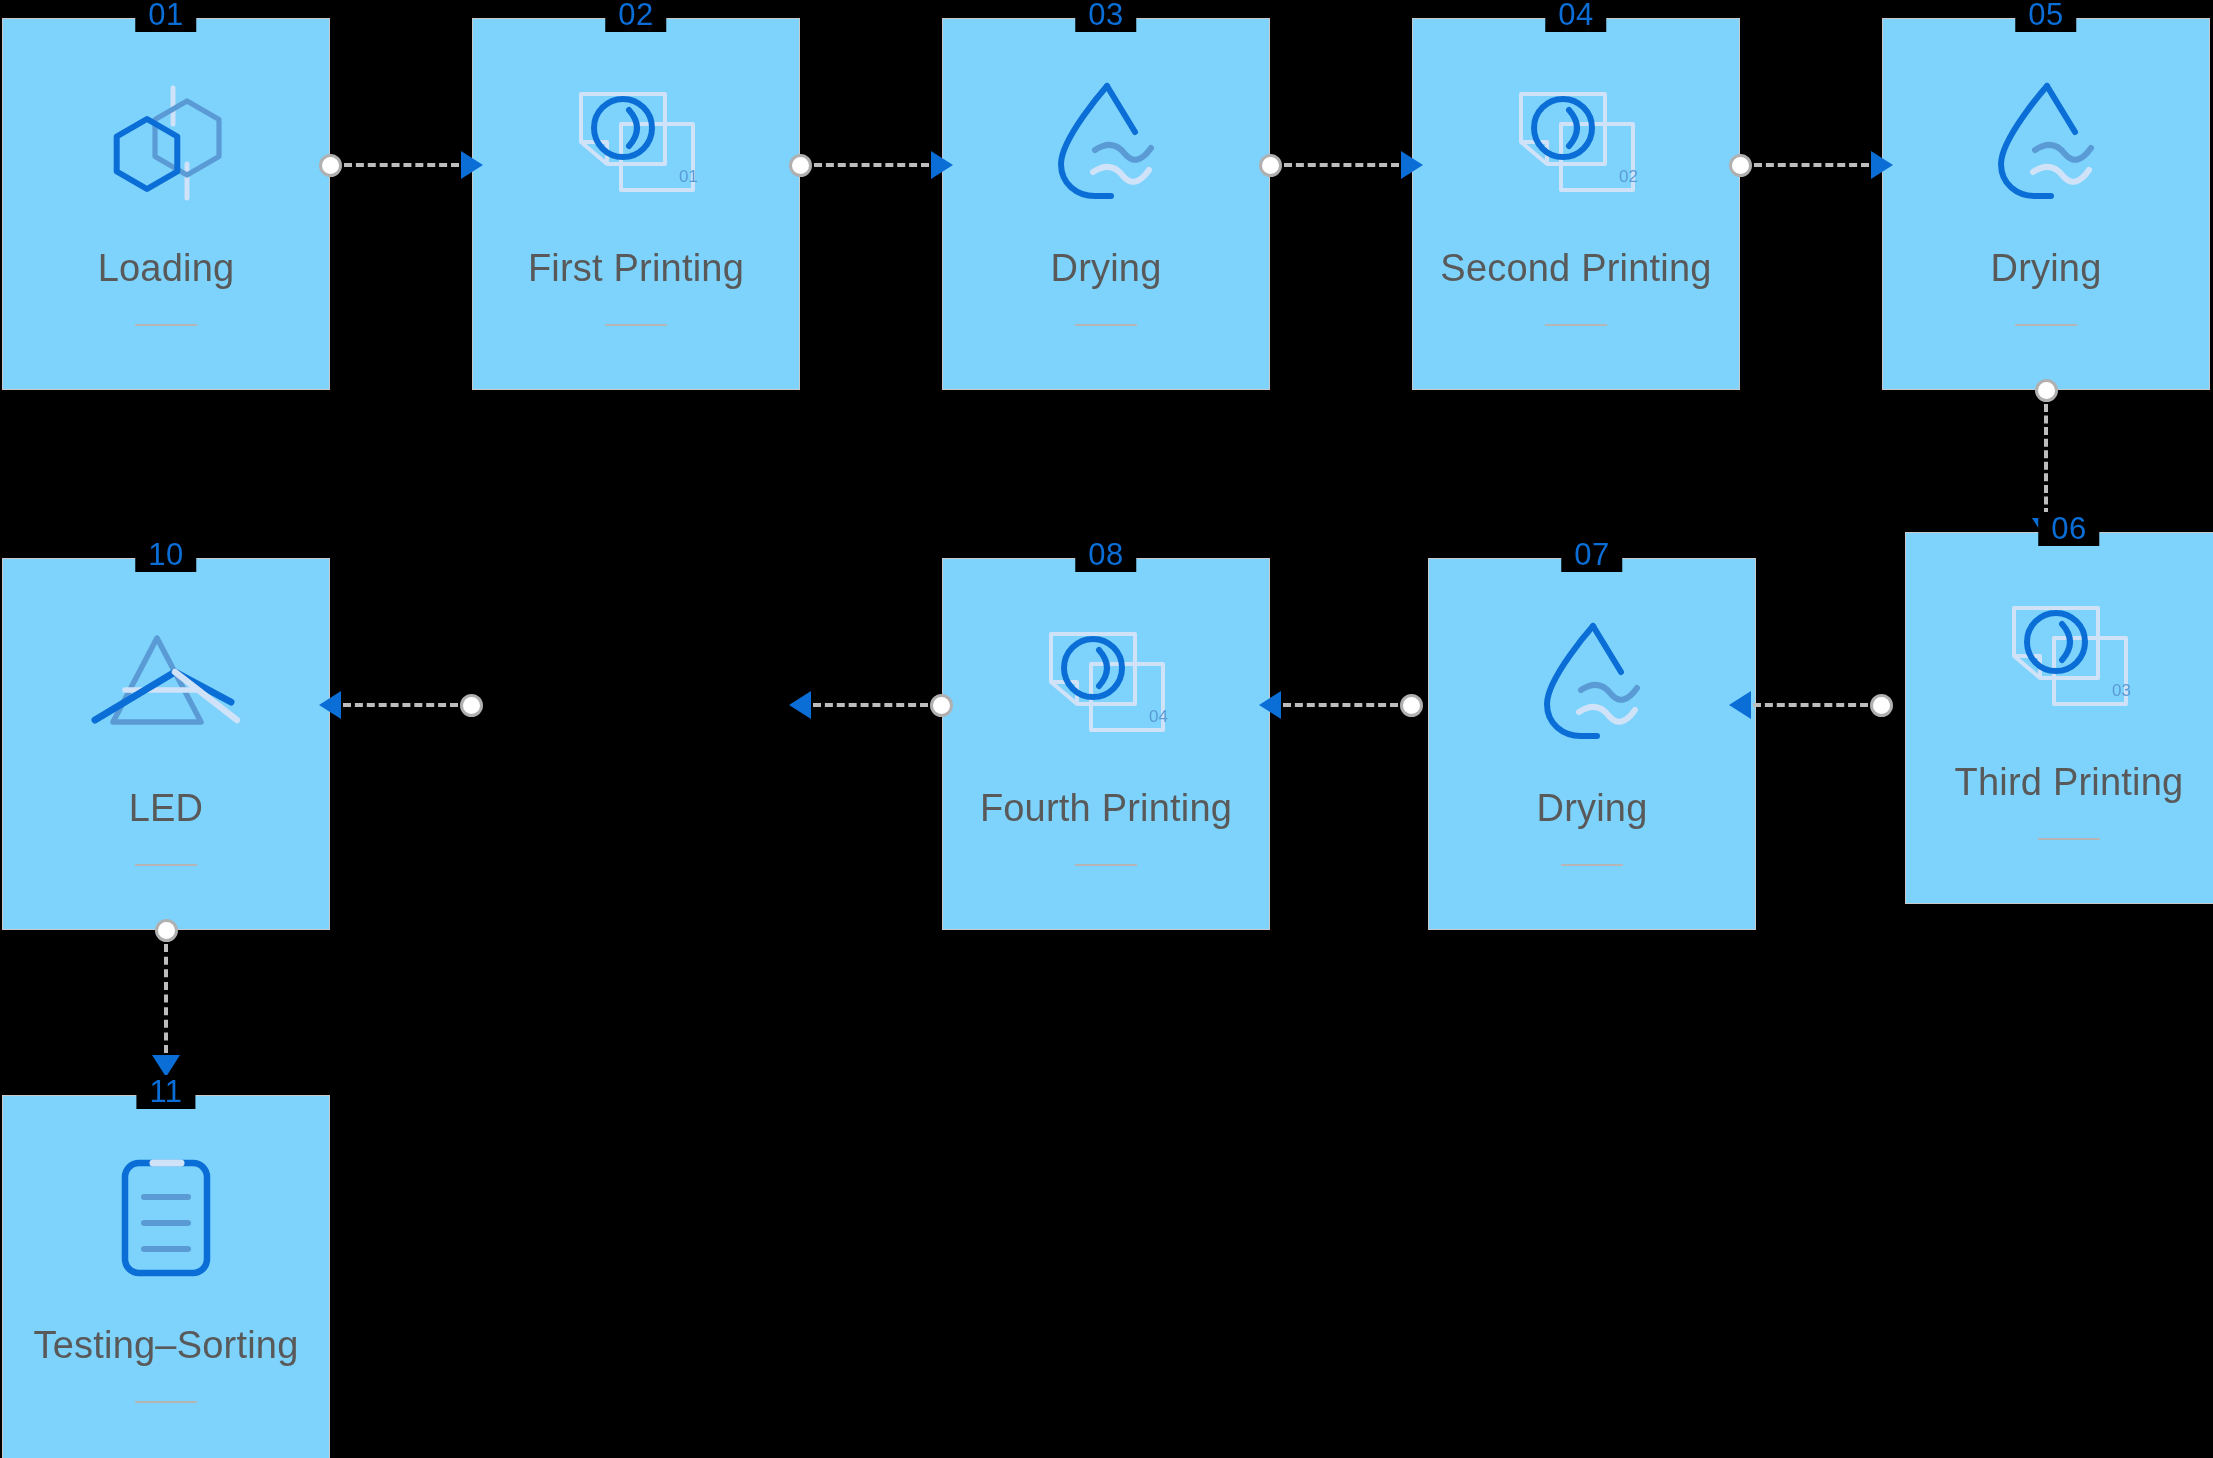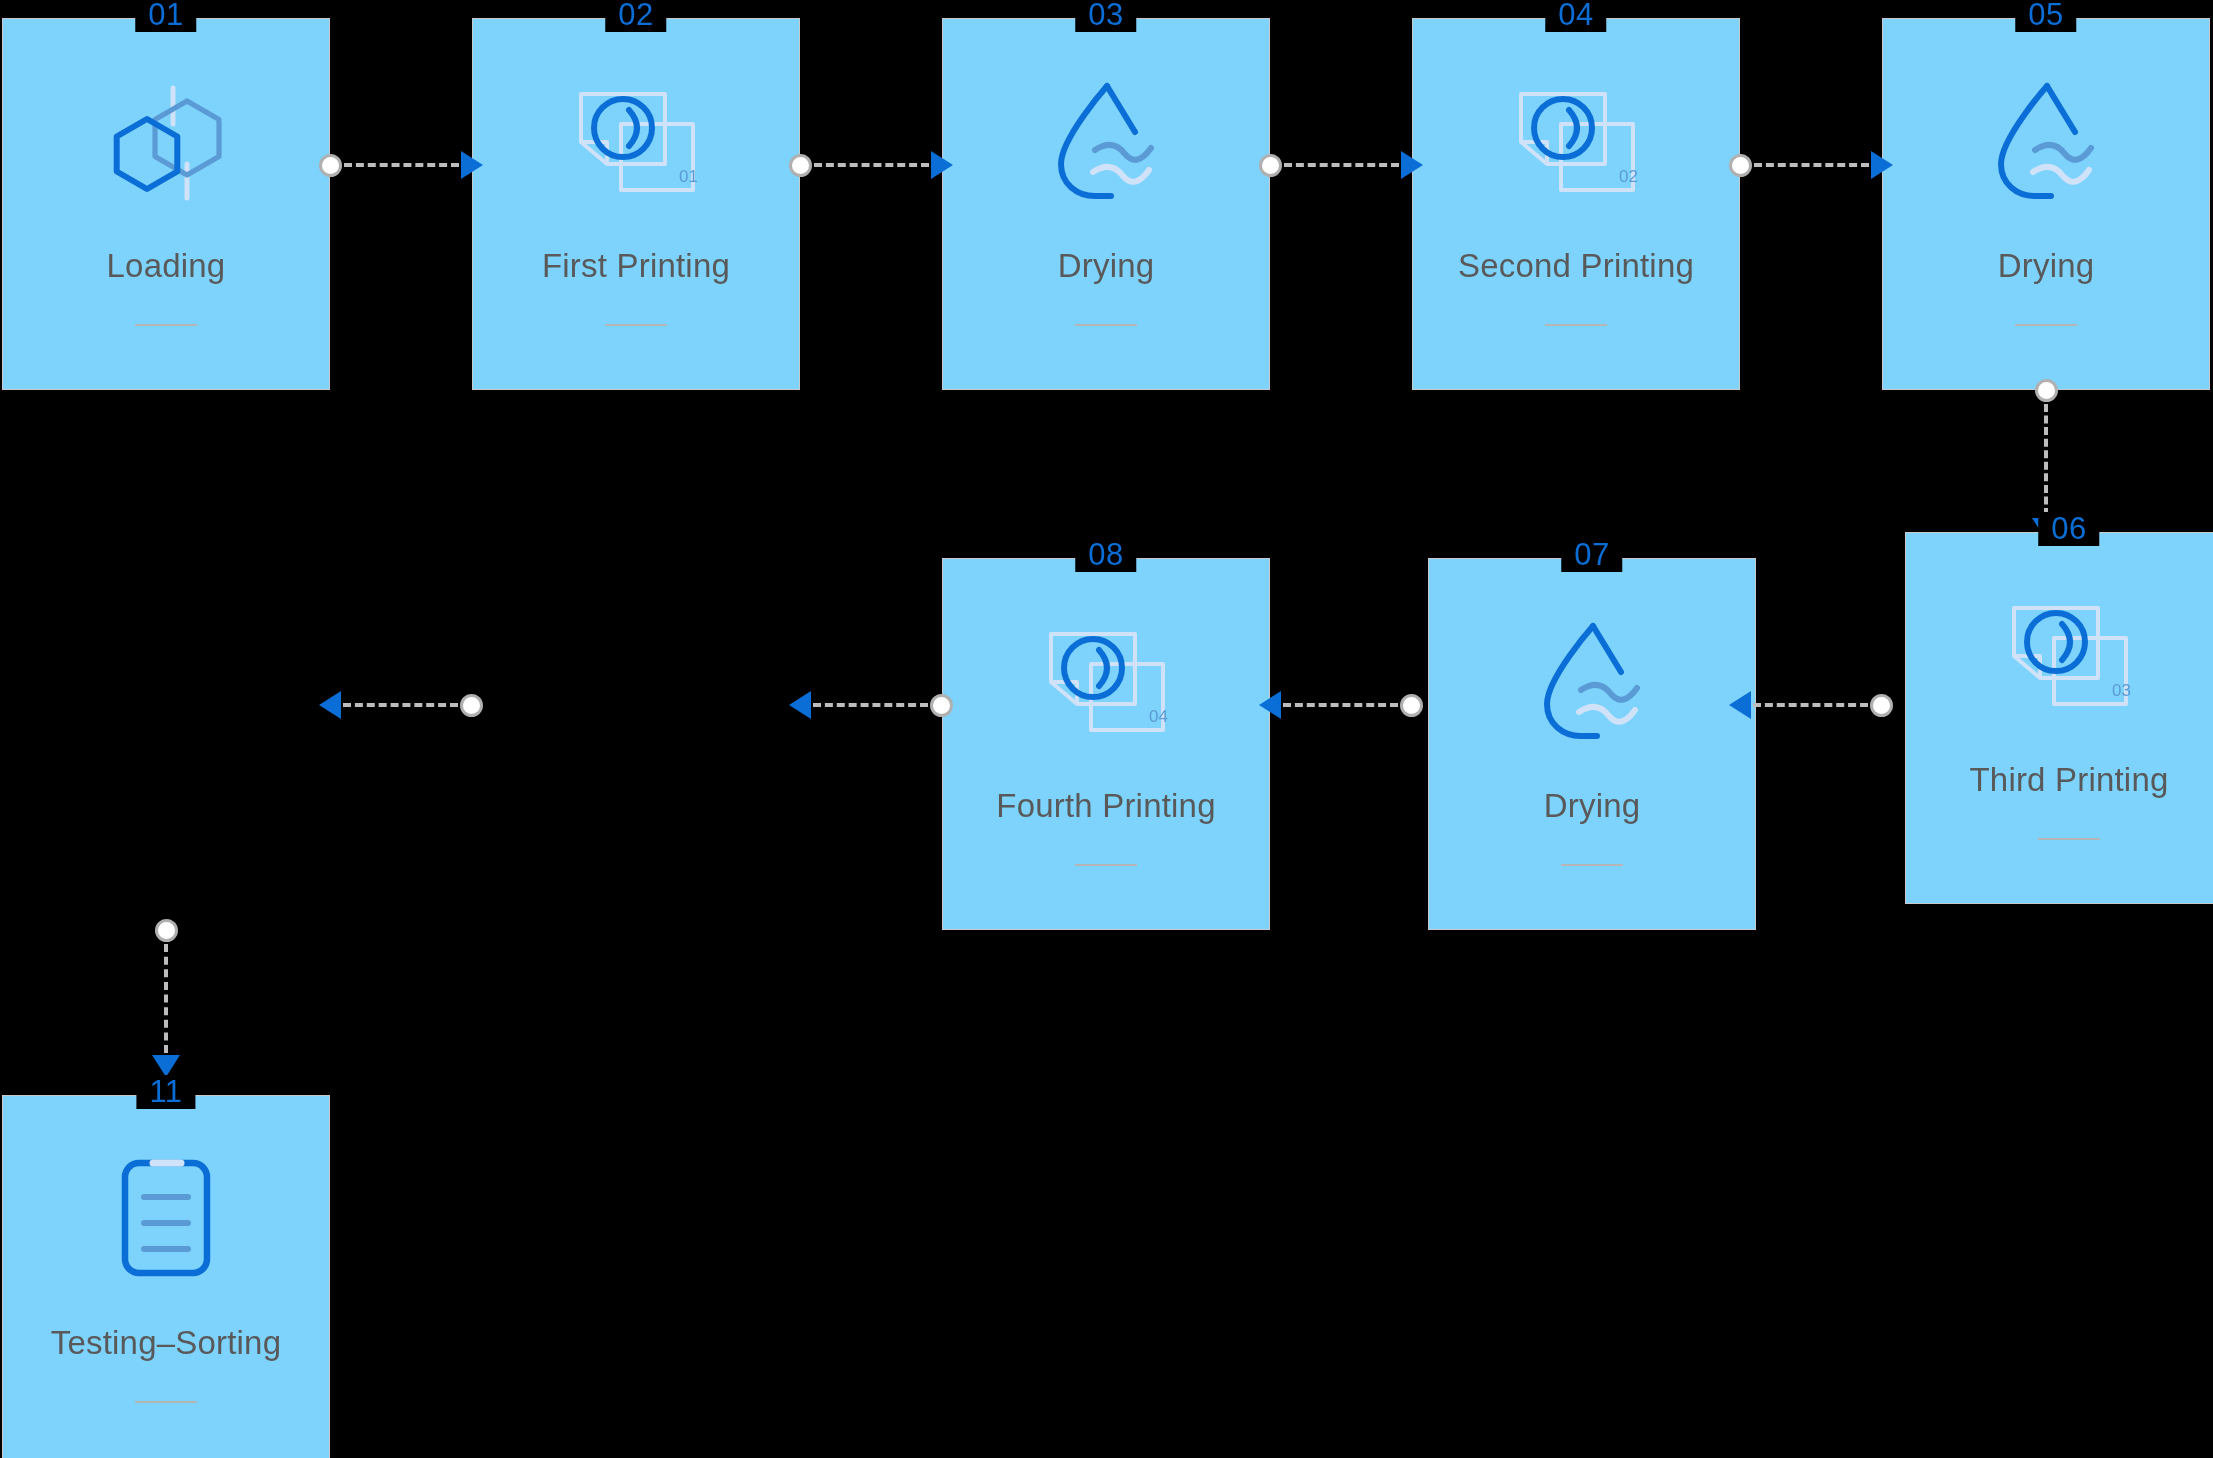--- a/index.html
+++ b/index.html
@@ -14,21 +14,21 @@
   .card{
     position:absolute;background:#7dd3fc;border:1.6px solid #c9c9c9;
     box-sizing:border-box;
   }
   .card-icon{
     position:absolute;left:0;right:0;top:52px;height:140px;
     display:flex;align-items:center;justify-content:center;
   }
   .card-label{
     position:absolute;left:0;right:0;top:228px;text-align:center;
-    font-size:33px;color:#595959;font-weight:400;letter-spacing:.2px;
+    font-size:38px;color:#595959;font-weight:400;letter-spacing:.2px;
     white-space:nowrap;
   }
   .card-rule{
     position:absolute;left:50%;transform:translateX(-50%);top:305px;
     width:62px;height:1.6px;background:#b5b5b5;
   }
 
   
   .card-num{
     position:absolute;top:-21px;left:50%;transform:translateX(-50%);
@@ -178,20 +178,33 @@
           <path d="M20,18 L104,18 L104,88 L46,88 L20,66 Z" stroke="#cfe2f7" stroke-width="4" stroke-linejoin="round"></path>
           <path d="M20,66 L46,66 L46,88" stroke="#cfe2f7" stroke-width="4" stroke-linejoin="round"></path>
           <circle cx="62" cy="52" r="29" stroke="#0a6ed6" stroke-width="6"></circle>
           <path d="M68,34 Q84,52 68,70" stroke="#0a6ed6" stroke-width="6" stroke-linecap="round"></path>
           <text x="118" y="106" fill="#5b9bd5" font-size="17" font-family="Liberation Sans, sans-serif">04</text>
         </svg>
       </div>
       <div class="card-label">Fourth Printing</div>
       <div class="card-rule"></div>
     </div>
+    <div class="card" style="left: 2px; top: 558px; width: 328px; height: 372px;">
+      <div class="card-num">10</div>
+      <div class="card-icon">
+        <svg width="150" height="130" viewBox="0 0 150 130" fill="none">
+          <path d="M66,22 L110,106 L22,106 Z" stroke="#5b9bd5" stroke-width="5.5" stroke-linejoin="round"></path>
+          <path d="M34,74 L104,74" stroke="#cfe2f7" stroke-width="5.5" stroke-linecap="round"></path>
+          <path d="M4,104 L84,56 L140,86" stroke="#0a6ed6" stroke-width="7" stroke-linecap="round" stroke-linejoin="round" fill="none"></path>
+          <path d="M84,56 L146,104" stroke="#cfe2f7" stroke-width="6.5" stroke-linecap="round"></path>
+        </svg>
+      </div>
+      <div class="card-label">LED</div>
+      <div class="card-rule"></div>
+    </div>
     <div class="card" style="left: 2px; top: 1095px; width: 328px; height: 372px;">
       <div class="card-num">11</div>
       <div class="card-icon">
         <svg width="150" height="130" viewBox="0 0 150 130" fill="none">
           <path d="M48,10 L102,10 A14,14 0 0 1 116,24 L116,106 A14,14 0 0 1 102,120 L48,120 A14,14 0 0 1 34,106 L34,24 A14,14 0 0 1 48,10 Z" stroke="#0a6ed6" stroke-width="6.5" stroke-linejoin="round"></path>
           <path d="M62,10 L90,10" stroke="#cfe2f7" stroke-width="7" stroke-linecap="round"></path>
           <path d="M53,44 L97,44" stroke="#5b9bd5" stroke-width="6" stroke-linecap="round"></path>
           <path d="M53,70 L97,70" stroke="#5b9bd5" stroke-width="6" stroke-linecap="round"></path>
           <path d="M53,96 L97,96" stroke="#5b9bd5" stroke-width="6" stroke-linecap="round"></path>
         </svg>

